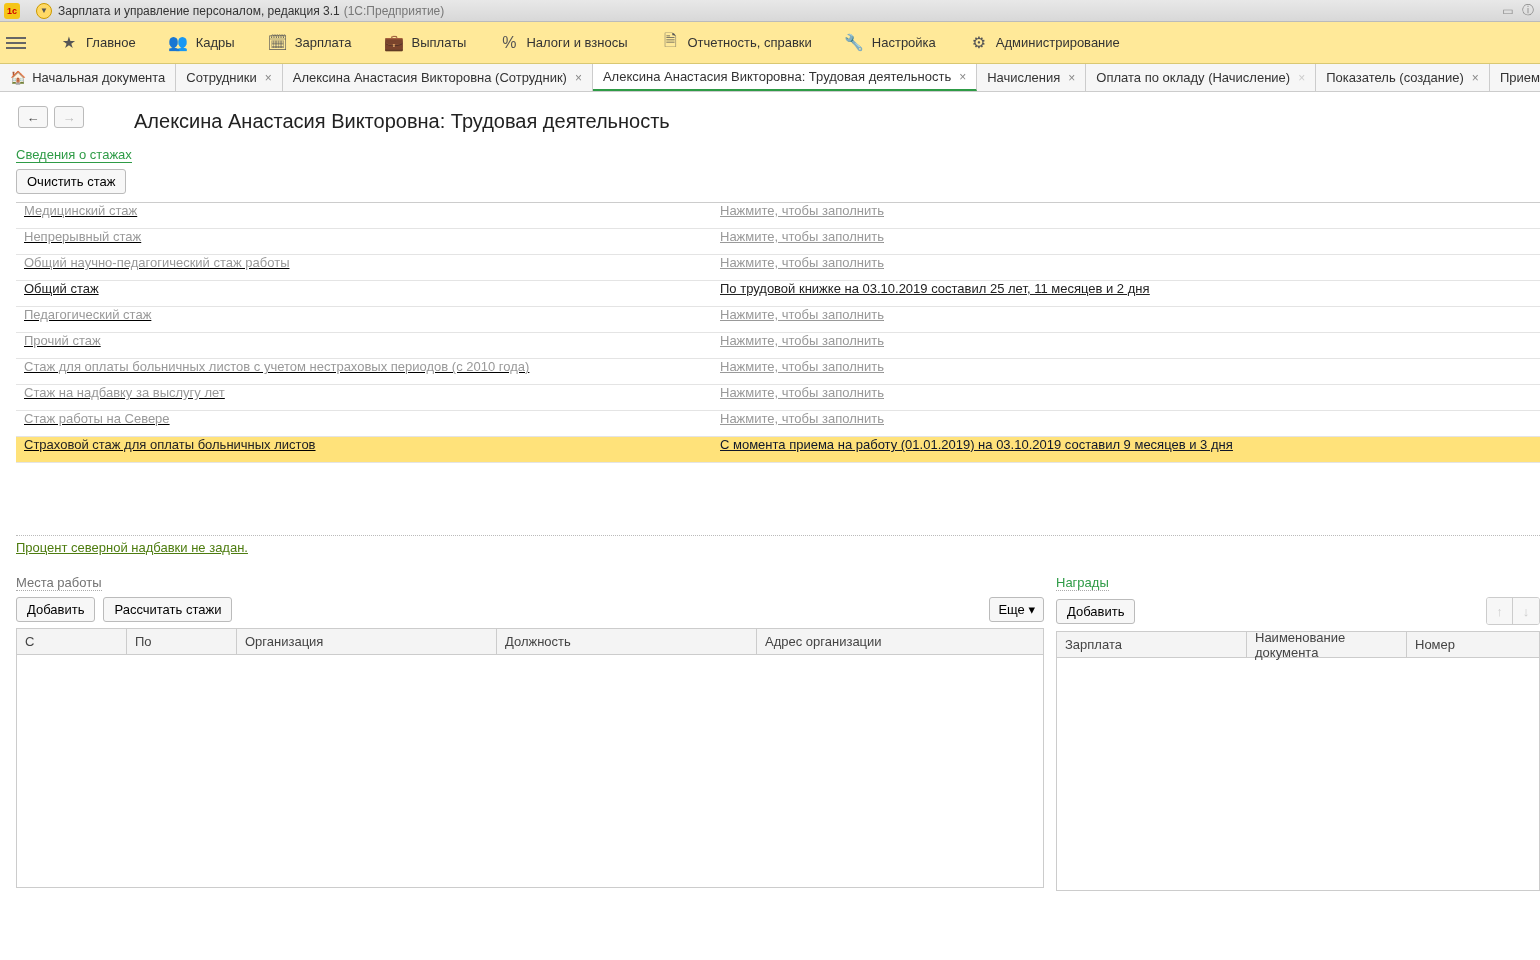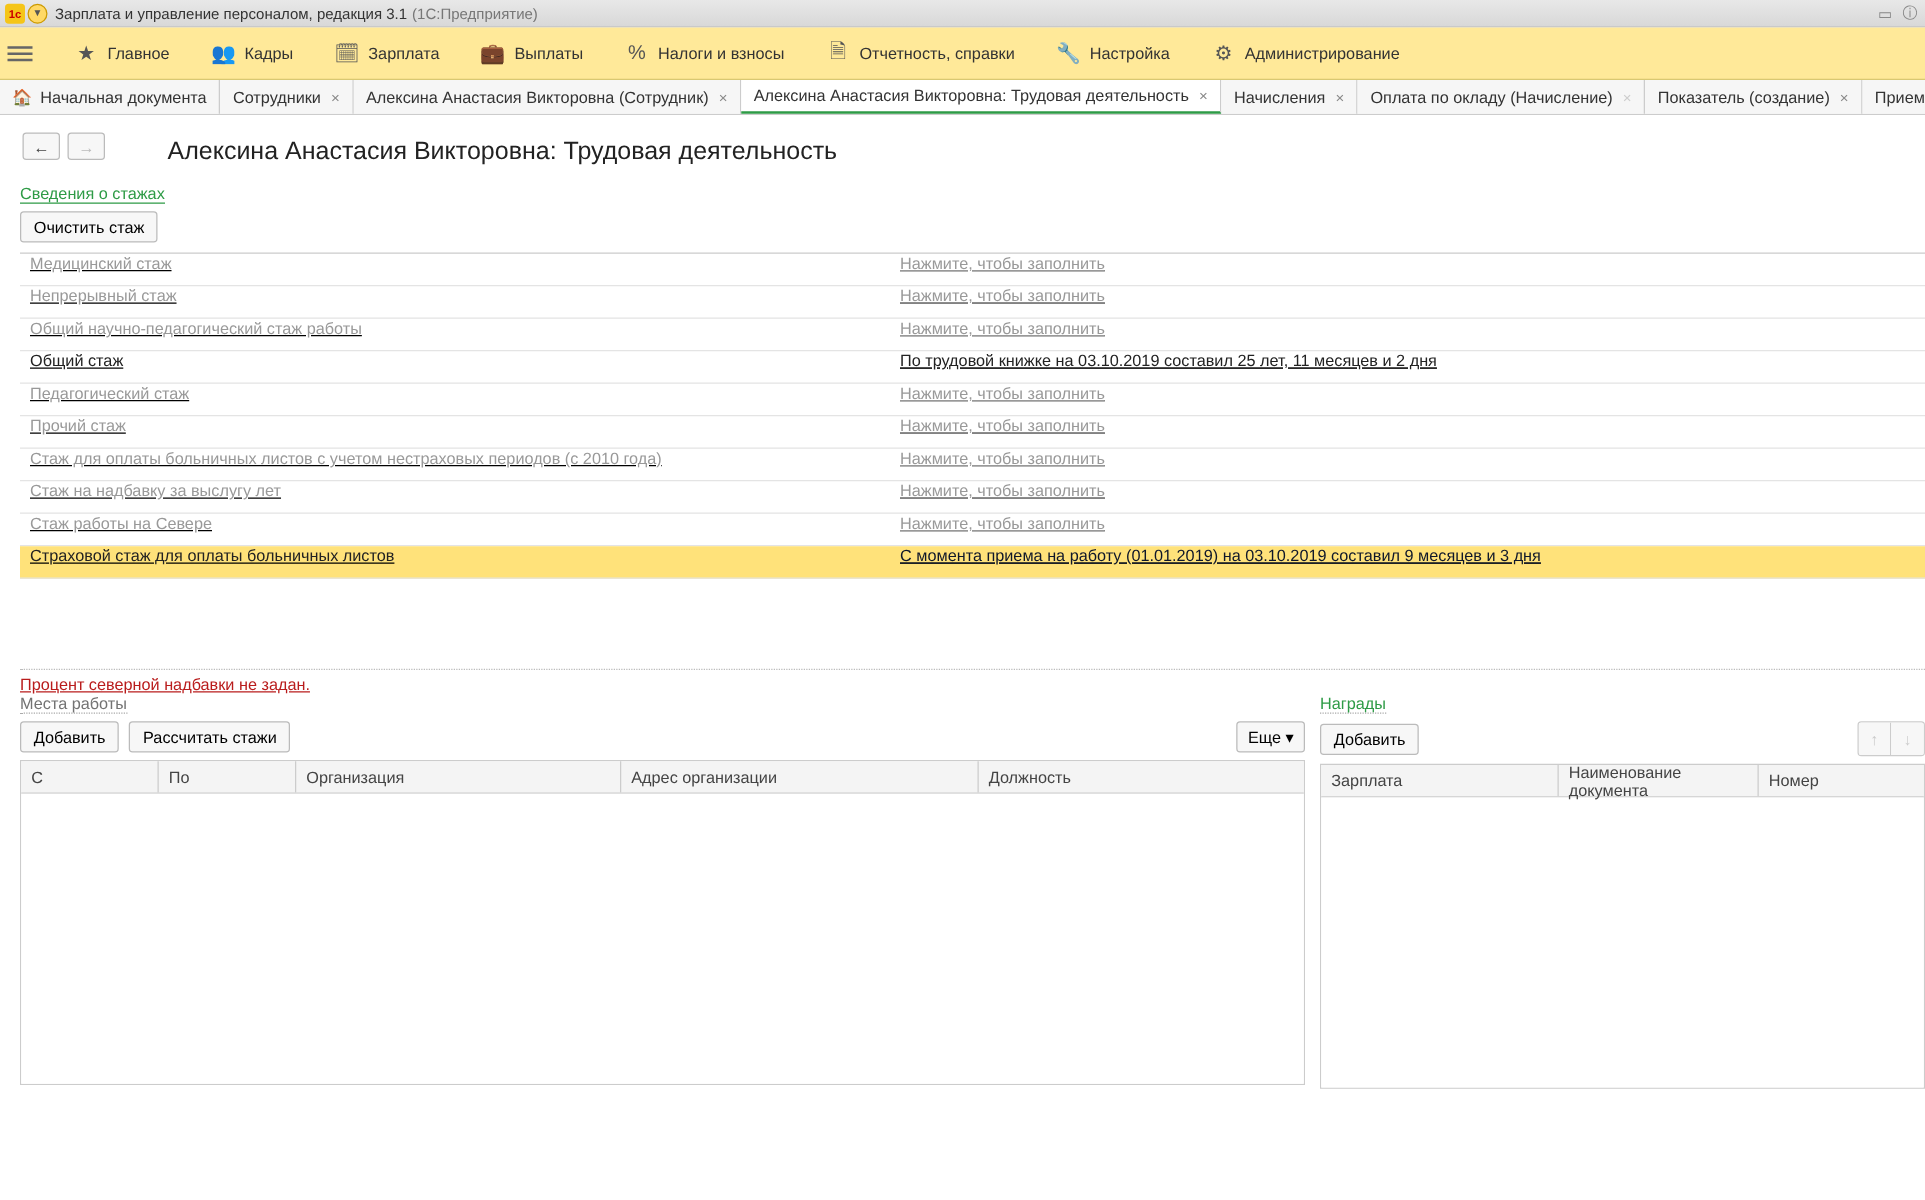--- a/index.html
+++ b/index.html
@@ -1,20 +1,20 @@
 <!DOCTYPE html>
 <html><head>
 <meta charset="utf-8">
 <style>
 * { box-sizing: border-box; margin: 0; padding: 0; }
 body { font-family: Arial, sans-serif; font-size: 13px; background: #fff; overflow: hidden; width: 1540px; height: 960px; }
 
 
 .titlebar { height: 22px; background: linear-gradient(#e8e8e8,#d8d8d8); border-bottom: 1px solid #bbb; display: flex; align-items: center; padding: 0 4px; font-size: 12px; color: #333; }
-.titlebar .logo { width: 16px; height: 16px; background:#f5c518; border-radius:3px; font-size:9px; font-weight:bold; color:#c00; display:flex; align-items:center; justify-content:center; margin-right:2px;}
+.titlebar .logo { width: 16px; height: 16px; background:#f5c518; border-radius:3px; font-size:9px; font-weight:bold; color:#c00; display:flex; align-items:center; justify-content:center; margin-right:16px;}
 .titlebar .dropdown-btn { width:16px; height:16px; background:#ffd966; border:1px solid #cc9a00; border-radius:8px; margin-right:6px; display:flex; align-items:center; justify-content:center; }
 .titlebar .dropdown-btn span { font-size:8px; color:#555; }
 .titlebar-spacer { flex:1; }
 .titlebar .win-icon { width:16px; height:16px; margin-left:4px; display:flex; align-items:center; justify-content:center; color:#888; font-size:12px;}
 
 
 .mainnav { height: 42px; background:#ffe999; border-bottom:1px solid #d9c872; display:flex; align-items:center; padding:0 6px; gap:22px; }
 .mainnav-item { display:flex; align-items:center; gap:8px; color:#333; cursor:pointer; padding:4px 6px;}
 .mainnav-item .ico { width:18px; height:18px; display:flex; align-items:center; justify-content:center; color:#555; font-size:16px;}
 .burger { width:20px; display:flex; flex-direction:column; gap:3px; margin-right:6px;}
@@ -48,21 +48,21 @@
 .stazh-row.highlight { background:#ffe27a; }
 .stazh-label { width:700px; padding-left:8px; color:#999; }
 .stazh-label.filled { color:#222; }
 .stazh-value { flex:1; padding-left:4px;}
 .stazh-value a { color:#999; text-decoration:underline; cursor:pointer;}
 .stazh-value a.filled { color:#222; }
 .stazh-value a.highlight { color:#0f172a; }
 
 
 .dotted-divider { border-top:1px dotted #bbb; margin:72px 0 4px 0; }
-.north-link { color:#b91c1c; text-decoration:underline; font-size:13px; cursor:pointer; display:inline-block; margin-bottom:0;}
+.north-link { color:#4d7c0f; text-decoration:underline; font-size:13px; cursor:pointer; display:inline-block; margin-bottom:20px;}
 
 
 .lower { display:flex; gap:12px; margin-top:0; }
 .lower-left { flex:1; min-width:0;}
 .lower-right { width:484px; }
 .section-header-row { display:flex; align-items:center; gap:8px; margin:4px 0 6px 0;}
 .section-header-row .spacer { flex:1; }
 .more-btn { border:1px solid #bbb; background:#f7f7f7; border-radius:3px; padding:4px 8px; font-size:13px; cursor:pointer;}
 .updown { display:flex; gap:0; border:1px solid #ccc; border-radius:3px; overflow:hidden;}
 .updown button { width:26px; height:26px; border:none; border-right:1px solid #ccc; background:#f7f7f7; color:#2e9b46; cursor:pointer; font-size:13px;}
@@ -230,22 +230,22 @@
         <button class="btn">Добавить</button>
         <button class="btn">Рассчитать стажи</button>
         <div class="spacer"></div>
         <button class="more-btn"><span>Еще</span> <span>▾</span></button>
       </div>
       <div class="grid">
         <div class="grid-head">
           <div class="col" style="width:110px">С</div>
           <div class="col" style="width:110px">По</div>
           <div class="col" style="width:260px">Организация</div>
+          <div class="col" style="width:260px">Должность</div>
           <div class="col" style="flex:1">Адрес организации</div>
-          <div class="col" style="width:260px">Должность</div>
         </div>
         <div class="grid-body"></div>
       </div>
     </div>
 
     <div class="lower-right">
       <div class="section-label" style="color:#2e9b46">Награды</div>
       <div class="section-header-row">
         <button class="btn">Добавить</button>
         <div class="spacer"></div>

